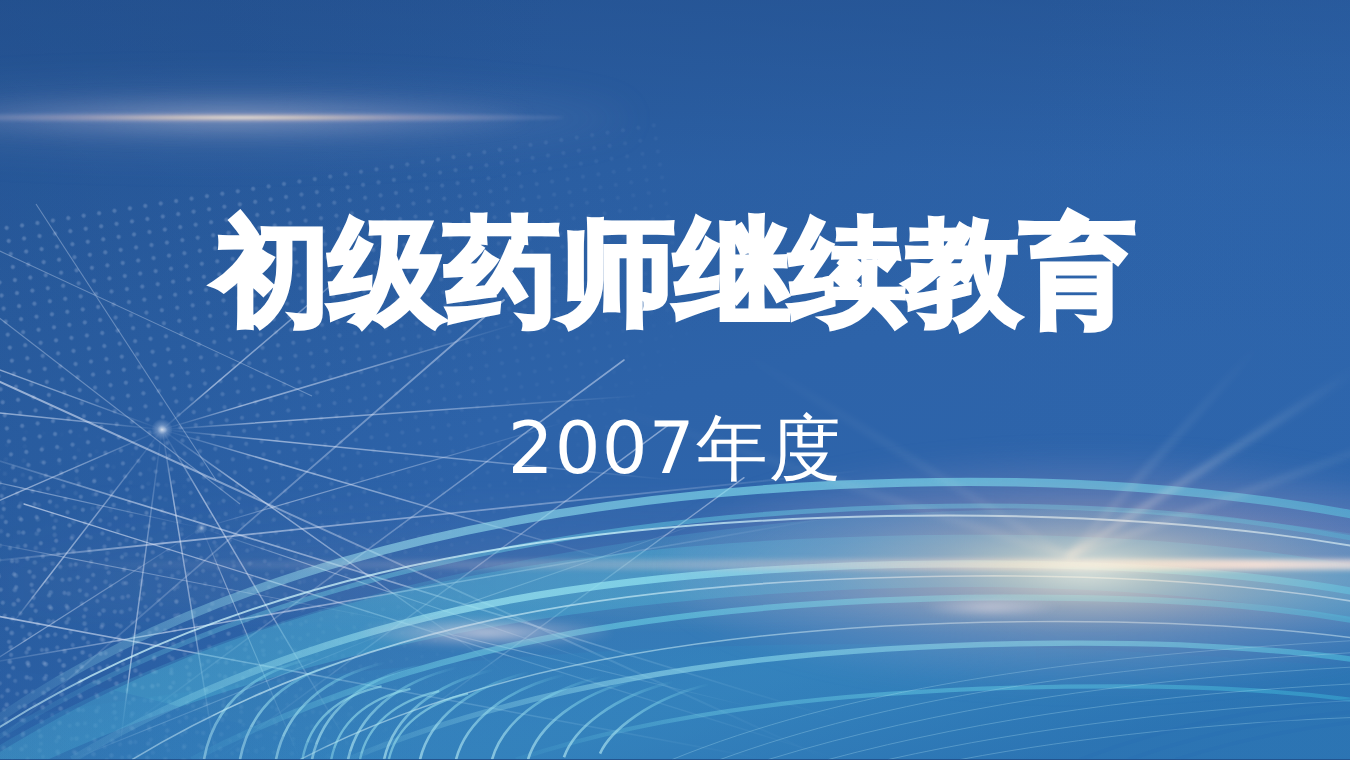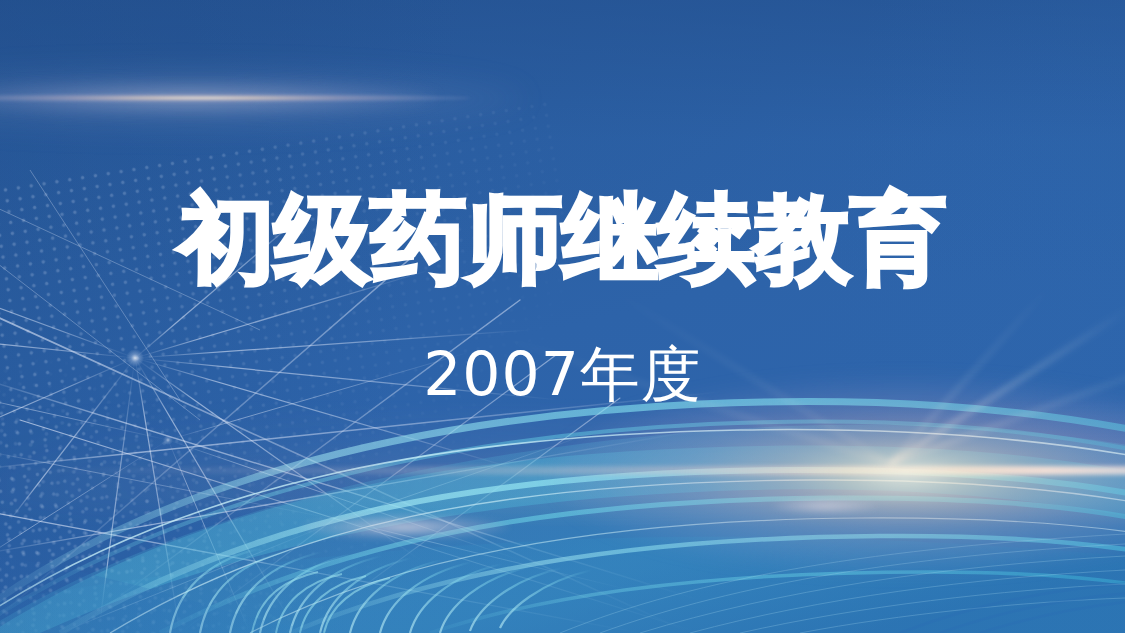--- a/index.html
+++ b/index.html
@@ -216,21 +216,21 @@
   
   .title-block {
     position: absolute;
     left: 0;
     top: 176px;
     width: 1125px;
     text-align: center;
     pointer-events: none;
   }
   .main-title {
-    margin: 12px;
+    margin: 0;
     color: #ffffff;
     font-family: "DejaVu Sans", "Liberation Sans", sans-serif;
     font-size: 96px;
     line-height: 1.08;
     font-weight: 700;
     letter-spacing: 0px;
     -webkit-text-stroke: 3.6px #ffffff;
     text-shadow:
       0 0 1px #ffffff,
       0.5px 0 0 #ffffff,

